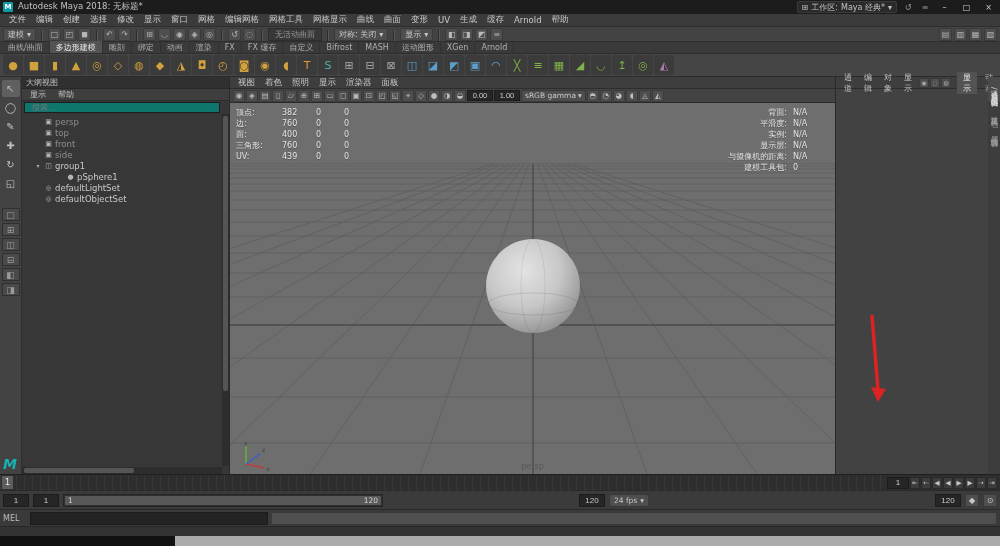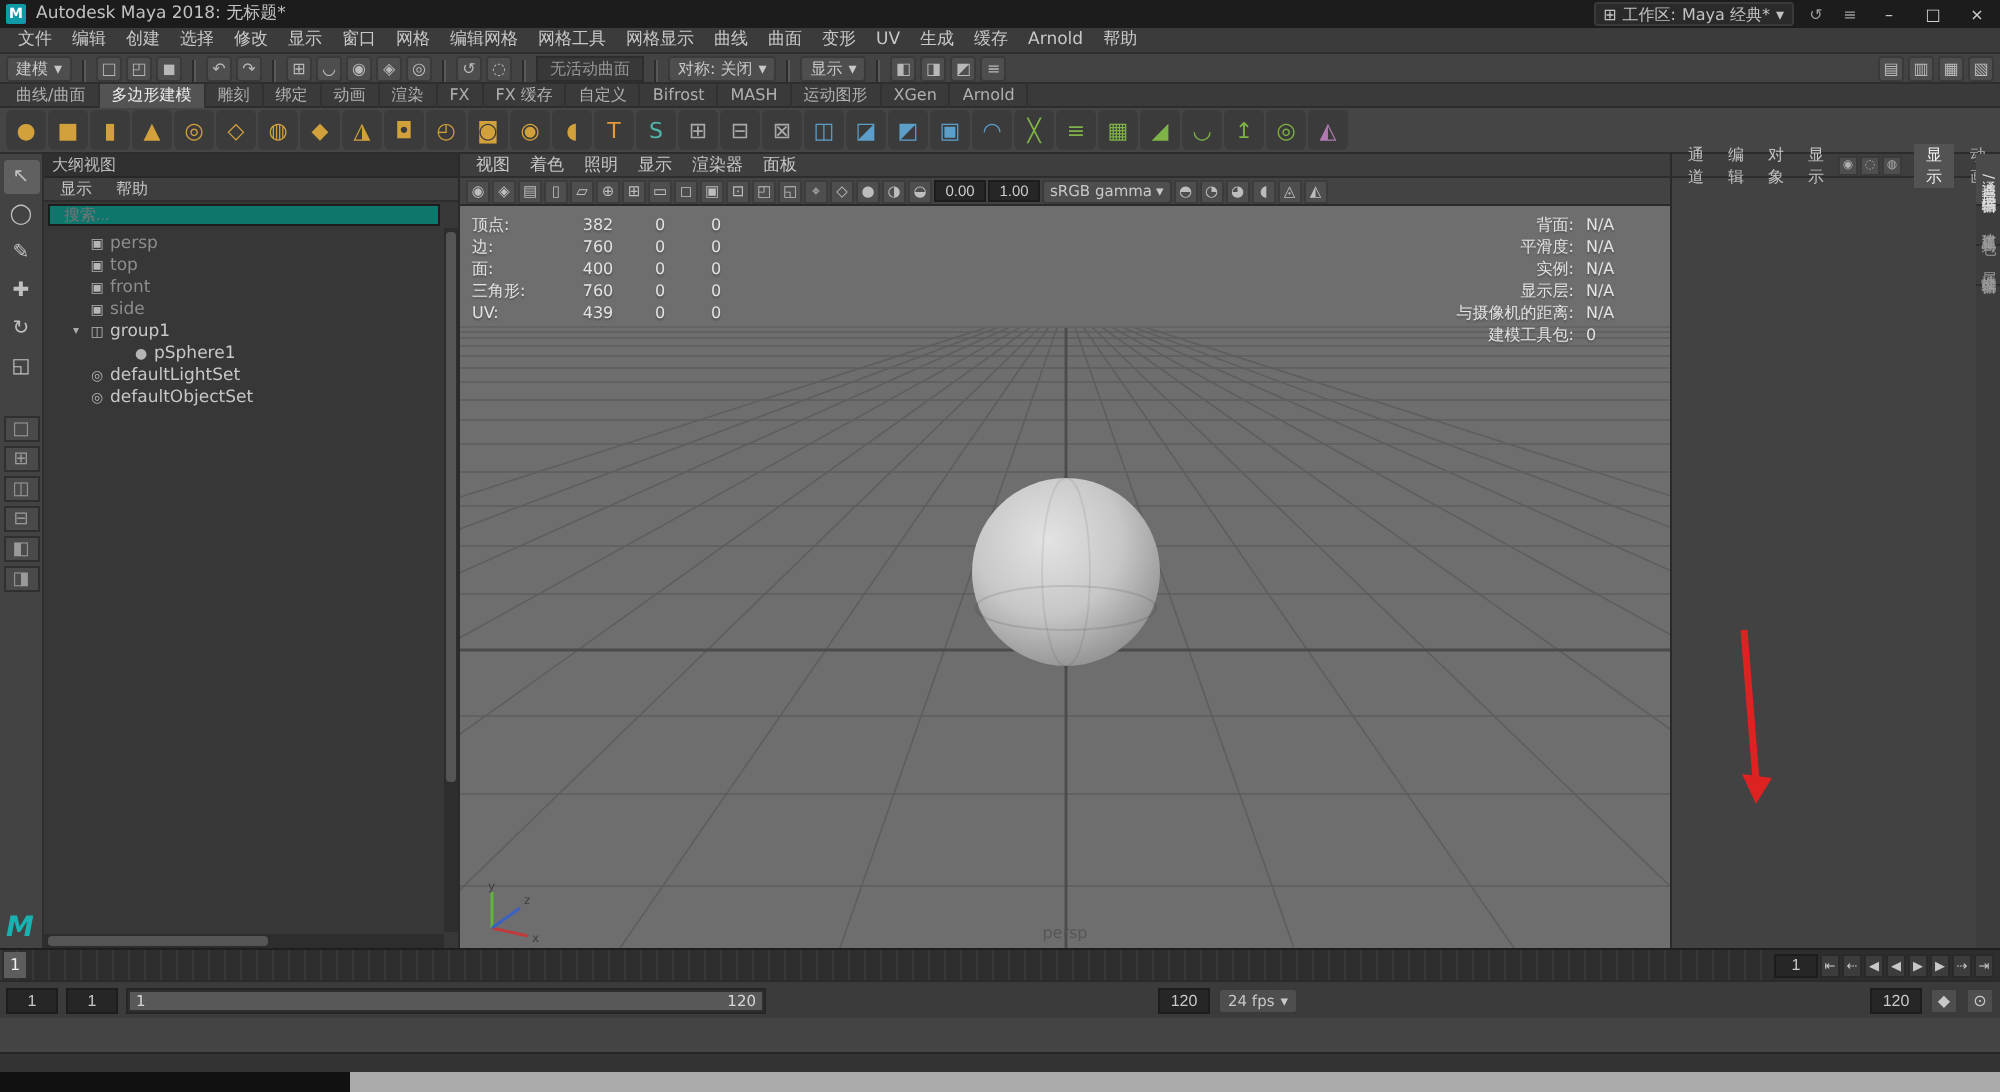--- a/index.html
+++ b/index.html
@@ -17,21 +17,21 @@
 #menubar{position:absolute;left:0;top:14px;width:1000px;height:13px;background:#3b3b3b;border-bottom:1px solid #2e2e2e;display:flex;align-items:center;padding:0 4px}
 .menu-item{padding:0 5px;height:13px;display:flex;align-items:center;font-size:8.5px}
 
 #statusline{position:absolute;left:0;top:27px;width:1000px;height:15px;background:#434343;border-bottom:1px solid #2e2e2e;display:flex;align-items:flex-end;padding:0 3px;gap:2px}
 .sep{width:2px;height:11px;border-left:1px solid #2c2c2c;border-right:1px solid #585858;margin:0 3px}
 .sl-icon{width:13px;height:13px;background:#4e4e4e;border:1px solid #3a3a3a;border-radius:2px;display:flex;align-items:center;justify-content:center;font-size:8px;color:#b8b8b8;flex:0 0 auto}
 .sl-drop{height:13px;background:#4e4e4e;border:1px solid #3a3a3a;border-radius:2px;display:flex;align-items:center;gap:3px;padding:0 4px;font-size:8px;flex:0 0 auto}
 .sl-note{height:13px;background:#383838;border:1px solid #2d2d2d;color:#969696;display:flex;align-items:center;padding:0 6px;font-size:8px}
 .sl-grow{flex:1}
 
-#shelftabs{position:absolute;left:0;top:42px;width:1000px;height:12px;background:#3a3a3a;border-bottom:1px solid #2d2d2d;display:flex;align-items:center;padding:0 2px}
+#shelftabs{position:absolute;left:0;top:42px;width:1000px;height:12px;background:#3a3a3a;border-bottom:1px solid #2d2d2d;display:flex;align-items:flex-end;padding:0 2px}
 .shelf-tab{padding:0 6px;height:12px;display:flex;align-items:center;font-size:8px;color:#b0b0b0;border-right:1px solid #313131}
 .shelf-tab.active{background:#535353;color:#ececec}
 #shelf{position:absolute;left:0;top:54px;width:1000px;height:23px;background:#454545;border-bottom:1px solid #2c2c2c;display:flex;align-items:center;padding:0 3px;gap:1px;overflow:hidden}
 .shelf-icon{width:20px;height:20px;background:#3b3b3b;border-radius:3px;display:flex;align-items:center;justify-content:center;flex:0 0 auto}
 .si-glyph{font-size:11px;color:var(--c,#ccc);line-height:1}
 
 #toolbox{position:absolute;left:0;top:77px;width:22px;height:397px;background:#434343;border-right:1px solid #2e2e2e;display:flex;flex-direction:column;align-items:center;padding-top:2px}
 .tool{width:18px;height:17px;margin:1px 0;display:flex;align-items:center;justify-content:center;color:#c0c0c0;font-size:10px;border-radius:2px}
 .tool.active{background:#606060}
 #layouts{margin-top:14px;display:flex;flex-direction:column;align-items:center}
@@ -60,21 +60,21 @@
 #vp-toolbar{height:14px;background:#434343;display:flex;align-items:center;gap:1px;padding:0 3px;border-bottom:1px solid #2a2a2a}
 .vp-icon{width:12px;height:12px;background:#4e4e4e;border:1px solid #3c3c3c;border-radius:1px;display:flex;align-items:center;justify-content:center;font-size:7.5px;color:#bdbdbd;flex:0 0 auto}
 .vp-num{width:26px;height:11px;background:#262626;border:1px solid #1c1c1c;color:#ccc;font-size:7.5px;text-align:center}
 .vp-select{height:12px;background:#4e4e4e;border:1px solid #3a3a3a;border-radius:2px;padding:0 3px;font-size:7.5px;display:flex;align-items:center;gap:2px;flex:0 0 auto}
 #vp-canvas{position:relative;flex:1;background:#6e6e6e;overflow:hidden}
 #vp-canvas svg.grid{position:absolute;left:0;top:0}
 .hud{position:absolute;top:4px;font-size:8px;color:#e3e3e3;text-shadow:0 1px 1px rgba(0,0,0,.25)}
 .hud-left{left:6px}
 .hud-right{right:6px}
 .hud-row{display:grid;grid-template-columns:46px 34px 28px 28px;line-height:11px}
-.hud-row .hv{text-align:center}
+.hud-row .hv{text-align:left}
 .hud-row2{display:grid;grid-template-columns:96px 36px;line-height:11px}
 .hud-row2 .hl{text-align:right;padding-right:6px}
 #cam-label{position:absolute;bottom:3px;left:50%;transform:translateX(-50%);color:#575757;font-size:8px}
 #axis-gizmo{position:absolute;left:4px;bottom:2px}
 
 #rightpanel{position:absolute;left:835px;top:77px;width:153px;height:397px;background:#424242;border-left:1px solid #2a2a2a;display:flex;flex-direction:row}
 #cb-menus{height:12px;background:#3e3e3e;display:flex;align-items:center;gap:2px;padding:0 3px;border-bottom:1px solid #2d2d2d}
 .cb-corner{margin-left:auto;display:flex;gap:1px}
 .cb-ico{width:10px;height:10px;background:#4e4e4e;border:1px solid #3a3a3a;display:flex;align-items:center;justify-content:center;font-size:6px;color:#b0b0b0}
 #cb-empty{height:262px;background:#3b3b3b;border-bottom:1px solid #2c2c2c}
@@ -799,20 +799,25 @@
     <div class="rs-grow"></div>
     <input class="rs-field" value="120" style="">
     <div class="rs-btn">
         <span>◆</span>
       </div>
       <div class="rs-btn">
         <span>⊙</span>
       </div>
   </div>
 
+  <div id="commandline">
+    <span id="cmd-label">MEL</span>
+    <input id="cmd-input" style="">
+    <div id="cmd-result"></div>
+  </div>
 
   <div id="helpline"></div>
   <div id="bottomstrip">
     <div class="bs-dark"></div>
     <div class="bs-light"></div>
   </div>
 
 </div>
 
 </body></html>

